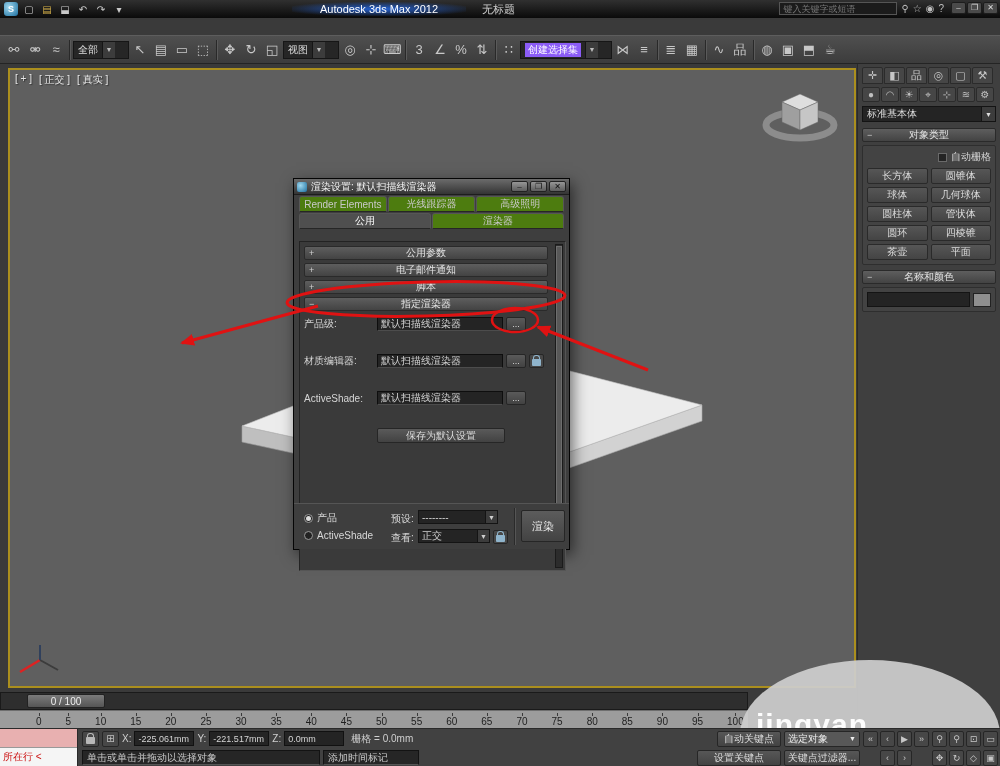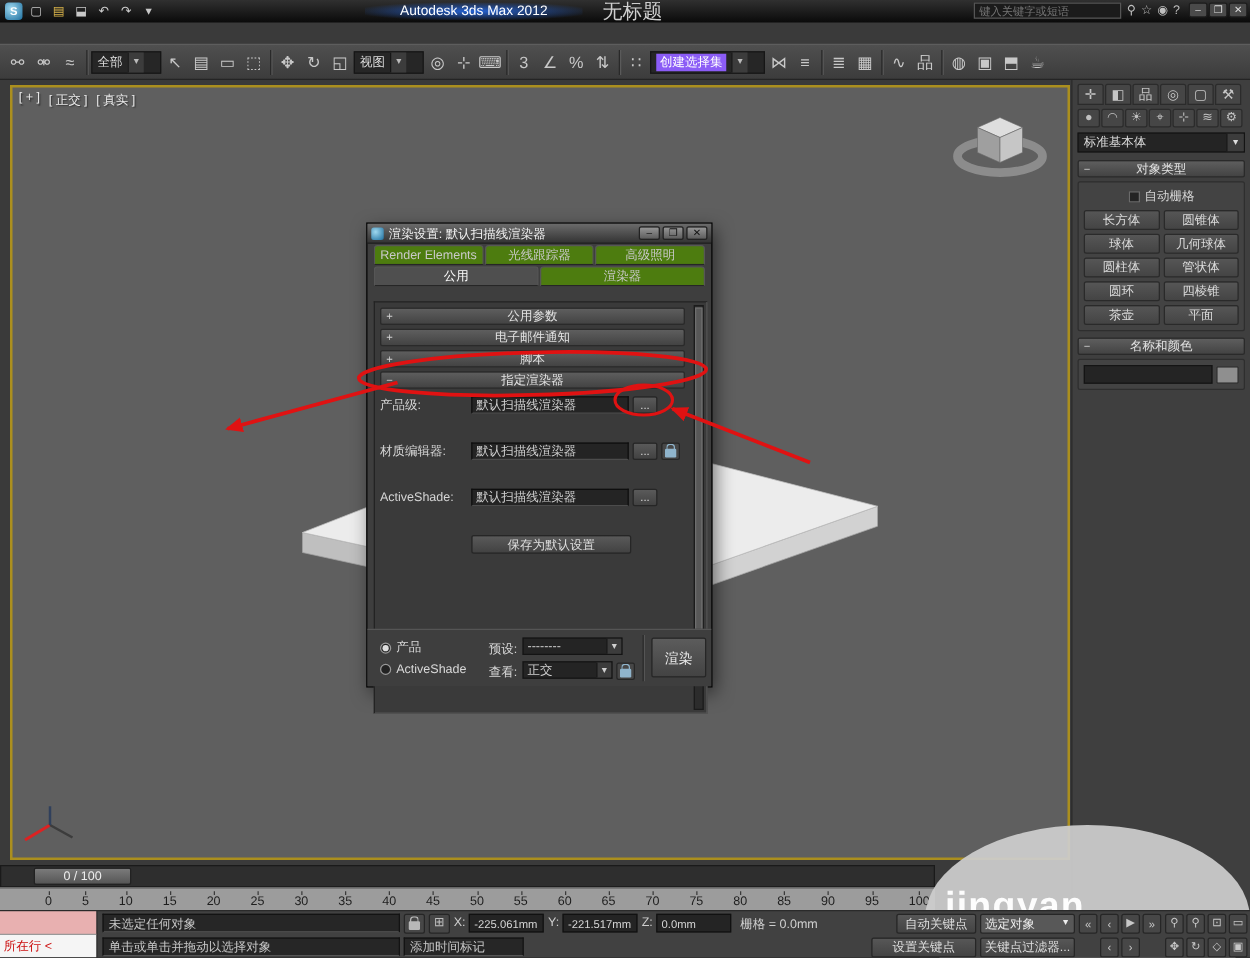--- a/index.html
+++ b/index.html
@@ -7,21 +7,21 @@
   #app{position:relative;width:1000px;height:766px;background:#3a3a3a;overflow:hidden;color:#d8d8d8;font-size:11px}
 
   
   #titlebar{position:absolute;left:0;top:0;width:1000px;height:18px;background:linear-gradient(#303030,#0a0a0a);display:flex;align-items:center;gap:3px;padding:0 4px;z-index:12}
   .logo{width:14px;height:14px;border-radius:3px;background:radial-gradient(circle at 35% 35%,#9fd8ef,#1c6e9e);color:#fff;font-size:9px;font-weight:bold;display:flex;align-items:center;justify-content:center}
   .qat{display:flex;gap:2px}
   .qat-icon{width:16px;height:14px;display:flex;align-items:center;justify-content:center;color:#c9c9c9;font-size:10px}
   .qat-icon:nth-child(2){color:#d8b24a}
   .title-group{position:absolute;left:292px;top:0;height:18px;display:flex;align-items:center;gap:16px}
   .app-title{padding:1px 28px;background:radial-gradient(ellipse at center,rgba(35,100,220,.95),rgba(35,100,220,0) 78%);color:#fff;font-size:11px;white-space:nowrap}
-  .doc-title{color:#cfcfcf;font-size:16px}
+  .doc-title{color:#cfcfcf;font-size:11px}
   .infocenter{position:absolute;right:56px;top:2px;display:flex;align-items:center;gap:4px}
   .search-box{width:118px;height:13px;background:#1b1b1b;border:1px solid #555;color:#bbb;font-size:9px;padding:5px 3px;outline:none}
   .ic-icons{display:flex;gap:4px}
   .ic-icon{color:#bfbfbf;font-size:10px;line-height:13px}
   .win-buttons{position:absolute;right:2px;top:2px;display:flex;gap:1px}
   .win-btn{width:15px;height:12px;background:#4a4a4a;border:1px solid #1c1c1c;color:#ddd;font-size:8px;line-height:10px;text-align:center;border-radius:2px}
 
   
   #menubar{position:absolute;left:0;top:18px;width:1000px;height:17px;background:#343434;border-bottom:1px solid #232323;display:flex;align-items:center;padding-left:6px;z-index:12}
   .menu-item{padding:0 9px;color:#d6d6d6;font-size:11px;white-space:nowrap}
@@ -47,21 +47,21 @@
   #cmdpanel{position:absolute;left:857px;top:64px;width:143px;height:664px;background:#3f3f3f;border-left:1px solid #2a2a2a;z-index:10;padding:3px 4px}
   .cp-tabs{display:flex;gap:1px;margin-bottom:3px}
   .cp-tab{width:21px;height:17px;display:flex;align-items:center;justify-content:center;color:#c6c6c6;font-size:11px;background:#464646;border:1px solid #2b2b2b;border-radius:2px 2px 0 0}
   .cp-cats{display:flex;gap:1px;margin-bottom:4px}
   .cp-cat{width:18px;height:15px;display:flex;align-items:center;justify-content:center;color:#c0c0c0;font-size:10px;background:#464646;border:1px solid #2b2b2b;border-radius:2px}
   .cp-dropdown{height:16px;background:#242424;border:1px solid #141414;display:flex;align-items:center;justify-content:space-between;font-size:10px;color:#ddd;padding-left:4px;margin-bottom:6px}
   .cp-dropdown .arrow{width:14px;height:14px;background:#3c3c3c;border-left:1px solid #141414;display:flex;align-items:center;justify-content:center;font-size:7px}
   .rollout-bar{height:14px;background:linear-gradient(#5e5e5e,#434343);border:1px solid #2a2a2a;border-radius:2px;display:flex;align-items:center;justify-content:center;font-size:10px;color:#e3e3e3;position:relative;margin-bottom:3px}
   .r-state{position:absolute;left:4px;font-size:9px;color:#cfcfcf}
   .cp-body{background:#434343;border:1px solid #2e2e2e;border-radius:2px;padding:4px;margin-bottom:5px}
-  .autogrid{display:flex;align-items:center;gap:4px;font-size:10px;color:#d5d5d5;justify-content:center;margin-bottom:4px}
+  .autogrid{display:flex;align-items:center;gap:4px;font-size:10px;color:#d5d5d5;justify-content:flex-end;margin-bottom:4px}
   .checkbox{width:9px;height:9px;background:#242424;border:1px solid #6a6a6a}
   .obj-grid{display:grid;grid-template-columns:1fr 1fr;gap:3px}
   .obj-btn{height:16px;background:linear-gradient(#565656,#444);border:1px solid #2a2a2a;border-radius:2px;display:flex;align-items:center;justify-content:center;font-size:10px;color:#dcdcdc}
   .name-row{display:flex;gap:3px;align-items:center}
   .name-input{flex:1;height:15px;background:#242424;border:1px solid #141414}
   .color-swatch{width:18px;height:14px;background:#8f8f8f;border:1px solid #222}
 
   
   #timeslider{position:absolute;left:0;top:692px;width:748px;height:18px;background:#2e2e2e;border:1px solid #1a1a1a;z-index:5}
   .ts-handle{position:absolute;left:26px;top:1px;width:78px;height:14px;background:linear-gradient(#7b7b7b,#555);border:1px solid #222;border-radius:2px;color:#eee;font-size:10px;display:flex;align-items:center;justify-content:center}
@@ -350,21 +350,20 @@
   <div id="watermark">
     <span>jingyan</span>
   </div>
 
   <div id="statusbar">
     <div id="listener">
       <div class="listener-row1"></div>
       <div class="listener-row2">所在行 &lt;</div>
     </div>
     <div class="sb-row sb-row1">
-      <span class="sunken sb-status">未选定任何对象</span>
       <span class="sb-icon-btn">
           <span class="lock-shape"></span>
         </span>
       <span class="sb-icon-btn">⊞</span>
       <span class="coord-label">X:</span>
       <span class="coord-field">-225.061mm</span>
       <span class="coord-label">Y:</span>
       <span class="coord-field">-221.517mm</span>
       <span class="coord-label">Z:</span>
       <span class="coord-field">0.0mm</span>

